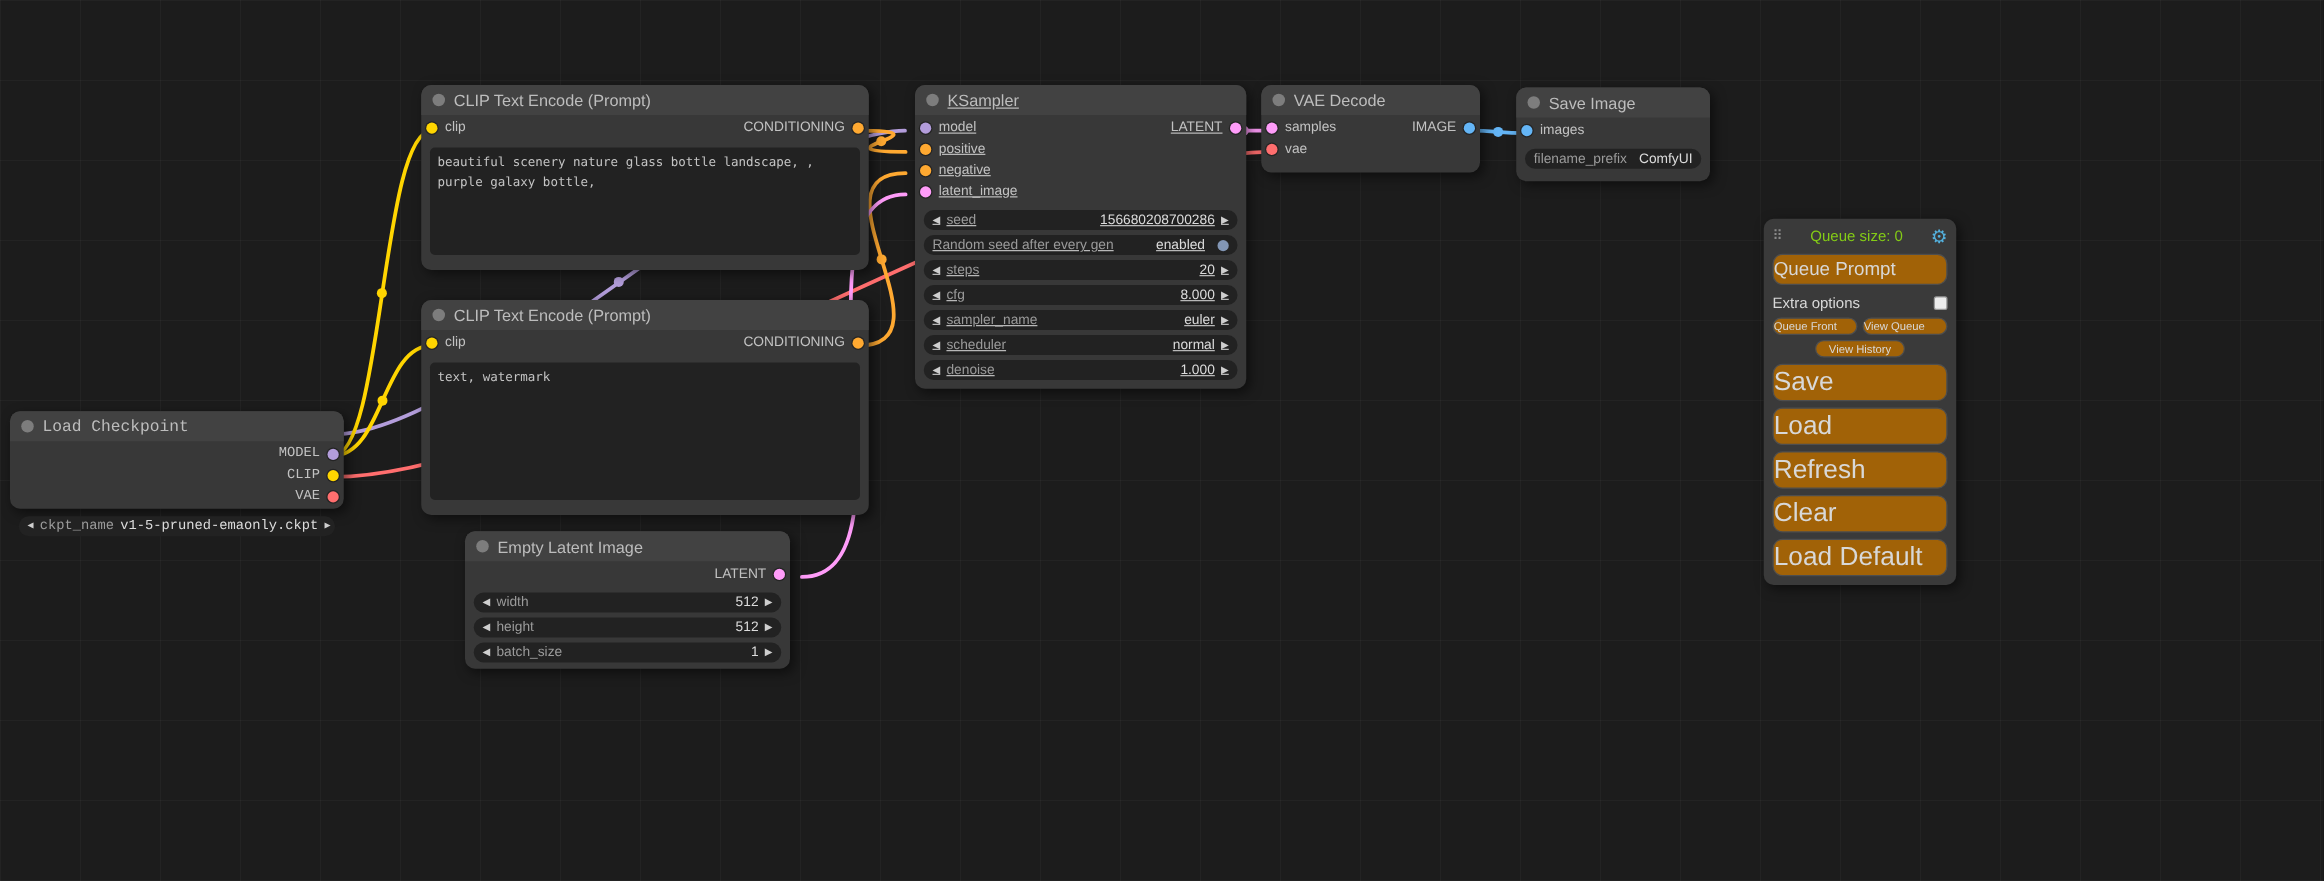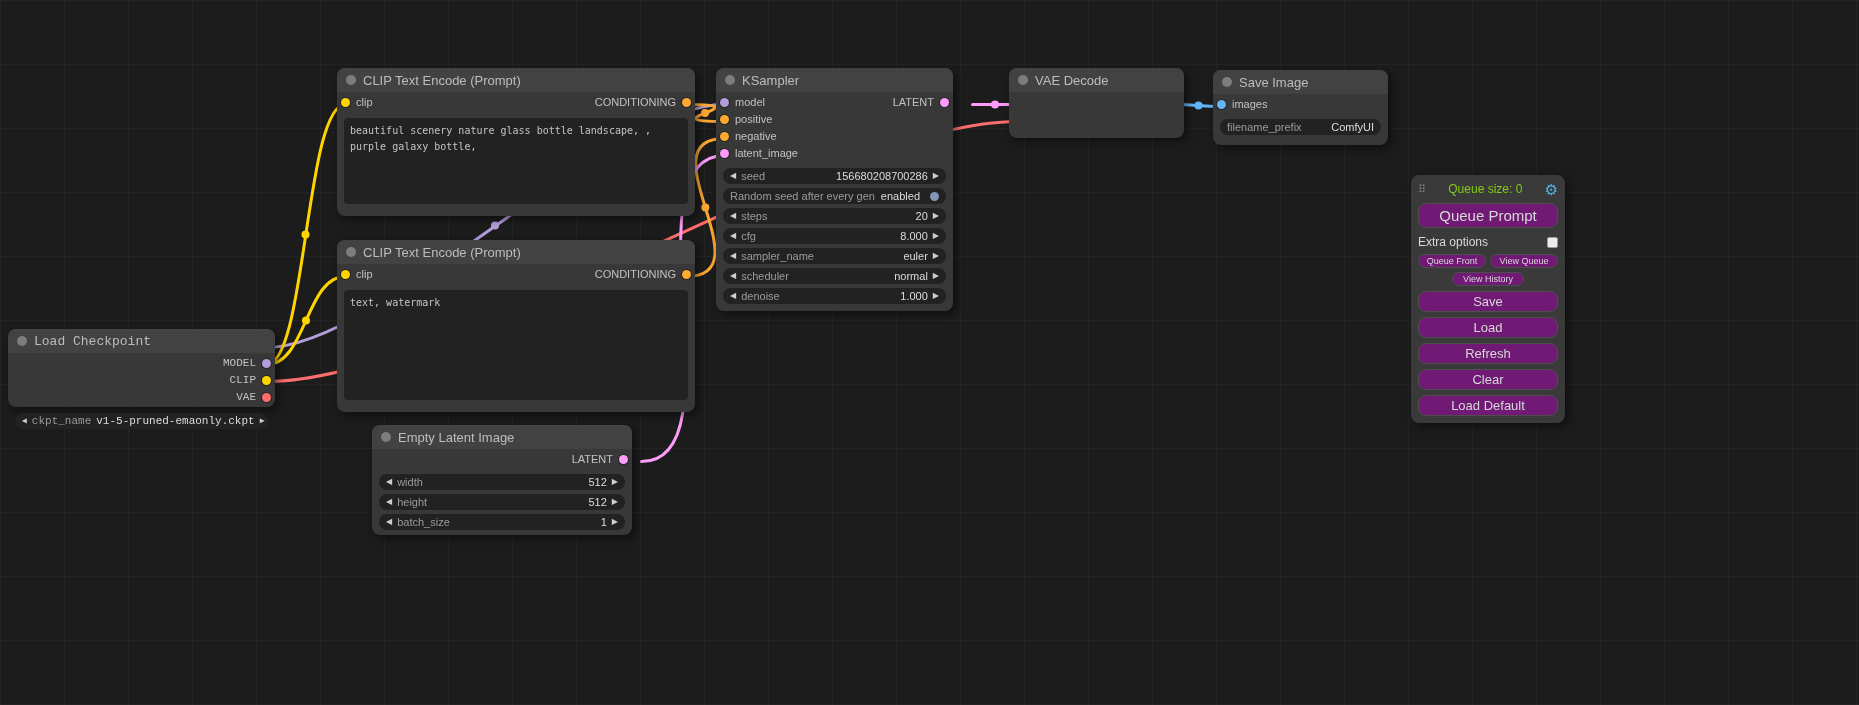--- a/index.html
+++ b/index.html
@@ -65,26 +65,26 @@
     background:#3a3a3a; border-radius:8px;
     box-shadow:3px 3px 9px rgba(0,0,0,0.5);
     padding:5px 7px 7px 7px; color:#d8d8d8;
   }
   .menu-header { display:flex; align-items:center; height:18px; }
   .drag-dots { color:#8a8a8a; font-size:11px; line-height:1; cursor:move; }
   .queue-size { flex:1; text-align:center; font-size:12px; color:#84cc16; }
   .gear { color:#53b1de; font-size:15px; line-height:1; }
   .btn {
     display:block; width:100%;
-    background:#701a75; border:1px solid #4e4e4e; border-radius:8px;
-    color:#d8d8d8; text-align:center; cursor:pointer;
+    background:#a16207; border:1px solid #4e4e4e; border-radius:8px;
+    color:#d8d8d8; text-align:left; cursor:pointer;
     font-family:"Liberation Sans", sans-serif;
   }
   .btn-queue { font-size:15px; padding:3px 0; margin:5px 0 6px 0; }
-  .btn-big { font-size:13px; padding:2px 0; margin:5px 0 0 0; }
+  .btn-big { font-size:21px; padding:2px 0; margin:5px 0 0 0; }
   .extra-row { display:flex; align-items:center; justify-content:space-between; gap:7px; font-size:12px; height:16px; }
   .checkbox { width:11px; height:11px; background:#ececec; border-radius:2px; border:1px solid #9a9a9a; }
   .small-row { display:flex; gap:4px; margin-top:4px; }
   .btn-small { font-size:9px; padding:1px 0; flex:1; border-radius:9px; }
   .hist-row { display:flex; justify-content:center; margin-top:4px; }
   .btn-hist { font-size:9px; padding:1px 10px; width:auto; border-radius:9px; }
 </style>
 </head>
 <body>
 
@@ -214,21 +214,21 @@
       <span class="arrow">▶</span>
     </div>
     <div class="widget">
       <span class="arrow">◀</span>
       <span class="wlabel">batch_size</span>
       <span class="wvalue">1</span>
       <span class="arrow">▶</span>
     </div>
   </div>
 
-  <div class="node" style="left:716px;top:68px;width:237px;height:243px;">
+  <div class="node" style="left:732px;top:68px;width:265px;height:243px;text-decoration:underline;">
     <div class="node-title">
       <span class="title-dot"></span>
       <span>KSampler</span>
     </div>
     <div class="slots">
       <div class="slot-row">
         <div class="slot-in">
           <span class="dot c-model"></span>
           <span>model</span>
         </div>
@@ -297,23 +297,41 @@
       <span class="wvalue">1.000</span>
       <span class="arrow">▶</span>
     </div>
   </div>
 
   <div class="node" style="left:1009px;top:68px;width:175px;height:70px;">
     <div class="node-title">
       <span class="title-dot"></span>
       <span>VAE Decode</span>
     </div>
-  </div>
-
-  <div class="node" style="left:1213px;top:70px;width:175px;height:75px;">
+    <div class="slots">
+      <div class="slot-row">
+        <div class="slot-in">
+          <span class="dot c-latent"></span>
+          <span>samples</span>
+        </div>
+        <div class="slot-out">
+          <span>IMAGE</span>
+          <span class="dot c-image"></span>
+        </div>
+      </div>
+      <div class="slot-row">
+        <div class="slot-in">
+          <span class="dot c-vae"></span>
+          <span>vae</span>
+        </div>
+      </div>
+    </div>
+  </div>
+
+  <div class="node" style="left:1213px;top:70px;width:155px;height:75px;">
     <div class="node-title">
       <span class="title-dot"></span>
       <span>Save Image</span>
     </div>
     <div class="slots">
       <div class="slot-row">
         <div class="slot-in">
           <span class="dot c-image"></span>
           <span>images</span>
         </div>

